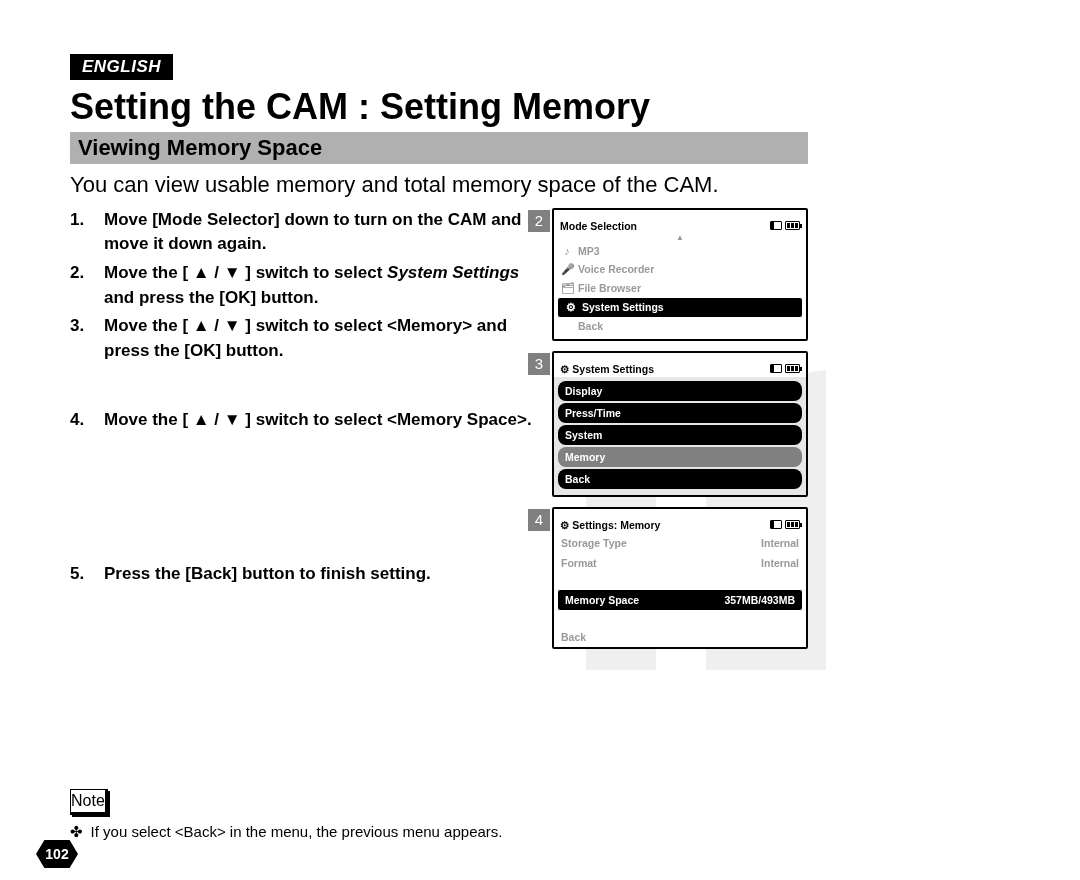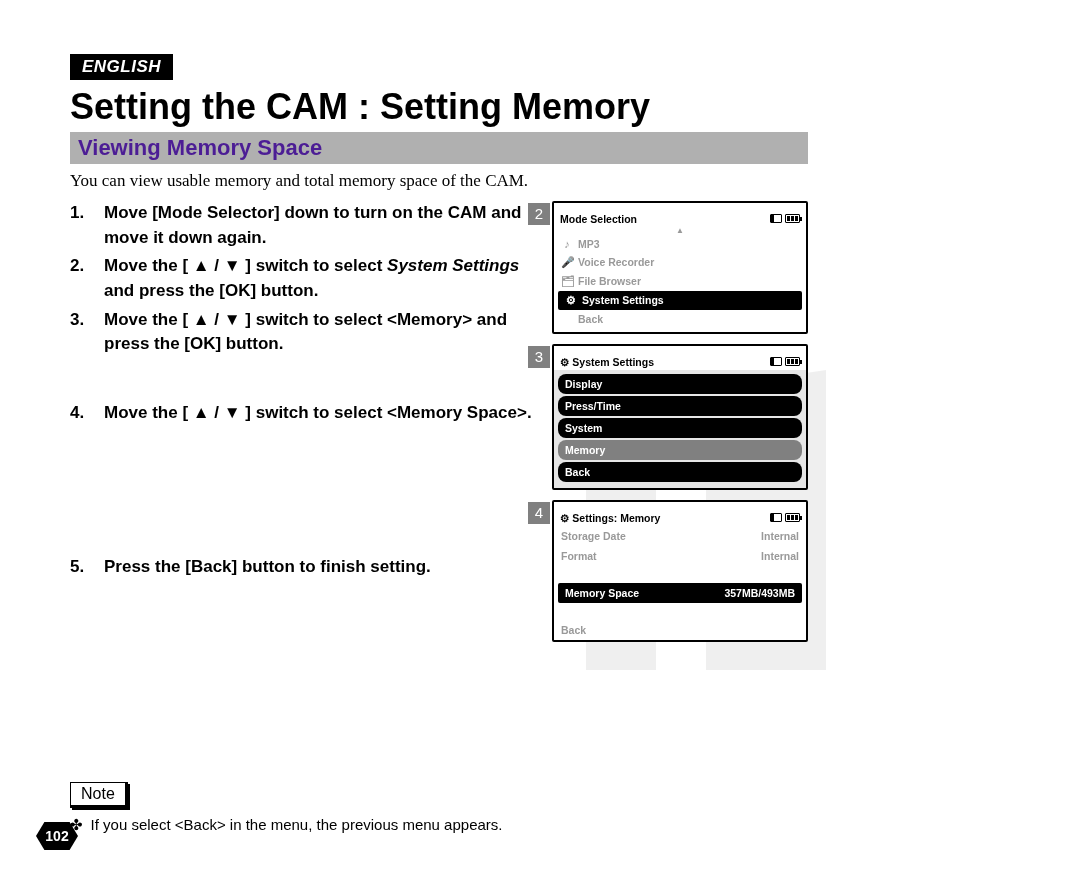--- a/index.html
+++ b/index.html
@@ -26,31 +26,30 @@
     font-size: 17px;
     letter-spacing: 0.5px;
   }
   .title {
     font-size: 36px;
     font-weight: bold;
     margin: 6px 0 0 0;
   }
   .subtitle-bar {
     background: #b0b0b0;
-    color: #4c1d95;
+    color: #000000;
     font-size: 22px;
     font-weight: bold;
     padding: 3px 8px;
     margin-top: 4px;
   }
   .intro {
-    font-size: 17px;
+    font-size: 22px;
     margin: 6px 0 0 0;
     line-height: 1.35;
-    font-family: Liberation Serif, serif;
   }
   .content-row {
     display: flex;
     margin-top: 8px;
   }
   .steps {
     flex: 1;
     padding-right: 6px;
   }
   .step {
@@ -171,37 +170,37 @@
     border-radius:8px;
   }
   .stack .r.sel {
     background:#808080;
     color:#fff;
   }
 
   .note-box {
     display:inline-block;
     border: 1px solid #000;
-    padding: 2px 10px;
+    padding: 2px 0;
     font-size: 16px;
     margin-top: 130px;
     box-shadow: 2px 2px 0 #000;
     border-right: 3px solid #000;
     border-bottom: 3px solid #000;
   }
   .note-line {
     margin-top: 8px;
     font-size: 15px;
   }
   .cross { margin-right: 8px; }
 
   .page-num {
     position: absolute;
     left: 36px;
-    bottom: 30px;
+    bottom: 12px;
     width: 42px;
     height: 28px;
     background: #000;
     color: #fff;
     font-weight: bold;
     font-size: 14px;
     display:flex; align-items:center; justify-content:center;
     clip-path: polygon(20% 0, 80% 0, 100% 50%, 80% 100%, 20% 100%, 0 50%);
   }
 
@@ -345,21 +344,21 @@
         <div class="screen-inner">
           <div class="screen-title">
             <span><span>⚙</span> <span>Settings: Memory</span></span>
             <span class="ticon">
               <span class="icon card"></span>
               <span class="icon batt"></span>
             </span>
           </div>
           <div class="rows">
             <div class="r">
-                <span>Storage Date</span>
+                <span>Storage Type</span>
                 <span>Internal</span>
               </div>
             <div class="r">
                 <span>Format</span>
                 <span>Internal</span>
               </div>
             <div class="r selected">
                 <span>Memory Space</span>
                 <span>357MB/493MB</span>
               </div>

